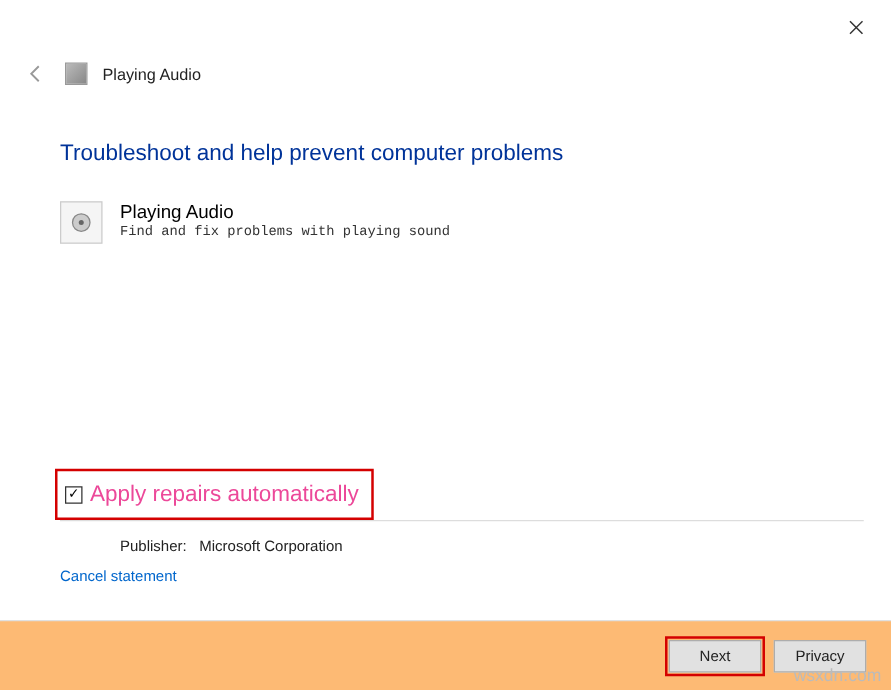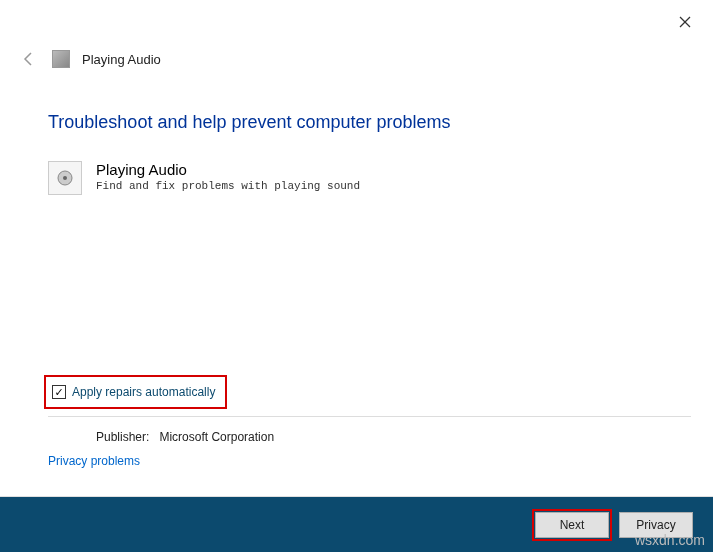--- a/index.html
+++ b/index.html
@@ -108,22 +108,22 @@
       width: 14px;
       height: 14px;
       border: 1px solid #333;
       display: flex;
       align-items: center;
       justify-content: center;
       font-size: 11px;
       line-height: 1;
     }
     .apply-label {
-      font-size: 12px;
-      color: #0c4a6e;
+      font-size: 18px;
+      color: #ec4899;
     }
     .divider {
       position: absolute;
       top: 416px;
       left: 48px;
       right: 22px;
       height: 1px;
       background: #ddd;
     }
     .publisher-row {
@@ -141,21 +141,21 @@
       font-size: 12px;
       color: #0066cc;
       cursor: pointer;
     }
     .button-bar {
       position: absolute;
       bottom: 0;
       left: 0;
       right: 0;
       height: 56px;
-      background: #0c4a6e;
+      background: #fdba74;
       border-top: 1px solid #e0e0e0;
       display: flex;
       align-items: center;
       justify-content: flex-end;
       padding-right: 20px;
       gap: 10px;
     }
     .btn {
       min-width: 74px;
       height: 26px;
@@ -224,20 +224,20 @@
 </div>
 
 <div class="divider"></div>
 
 <div class="publisher-row">
   <span>Publisher:</span>
   &nbsp;
   <span>Microsoft Corporation</span>
 </div>
 
-<div class="privacy-link">Privacy problems</div>
+<div class="privacy-link">Cancel statement</div>
 
 <div class="button-bar">
   <div class="btn btn-highlight">Next</div>
   <div class="btn">Privacy</div>
 </div>
 
 <div class="watermark">wsxdn.com</div>
 
 </body></html>

